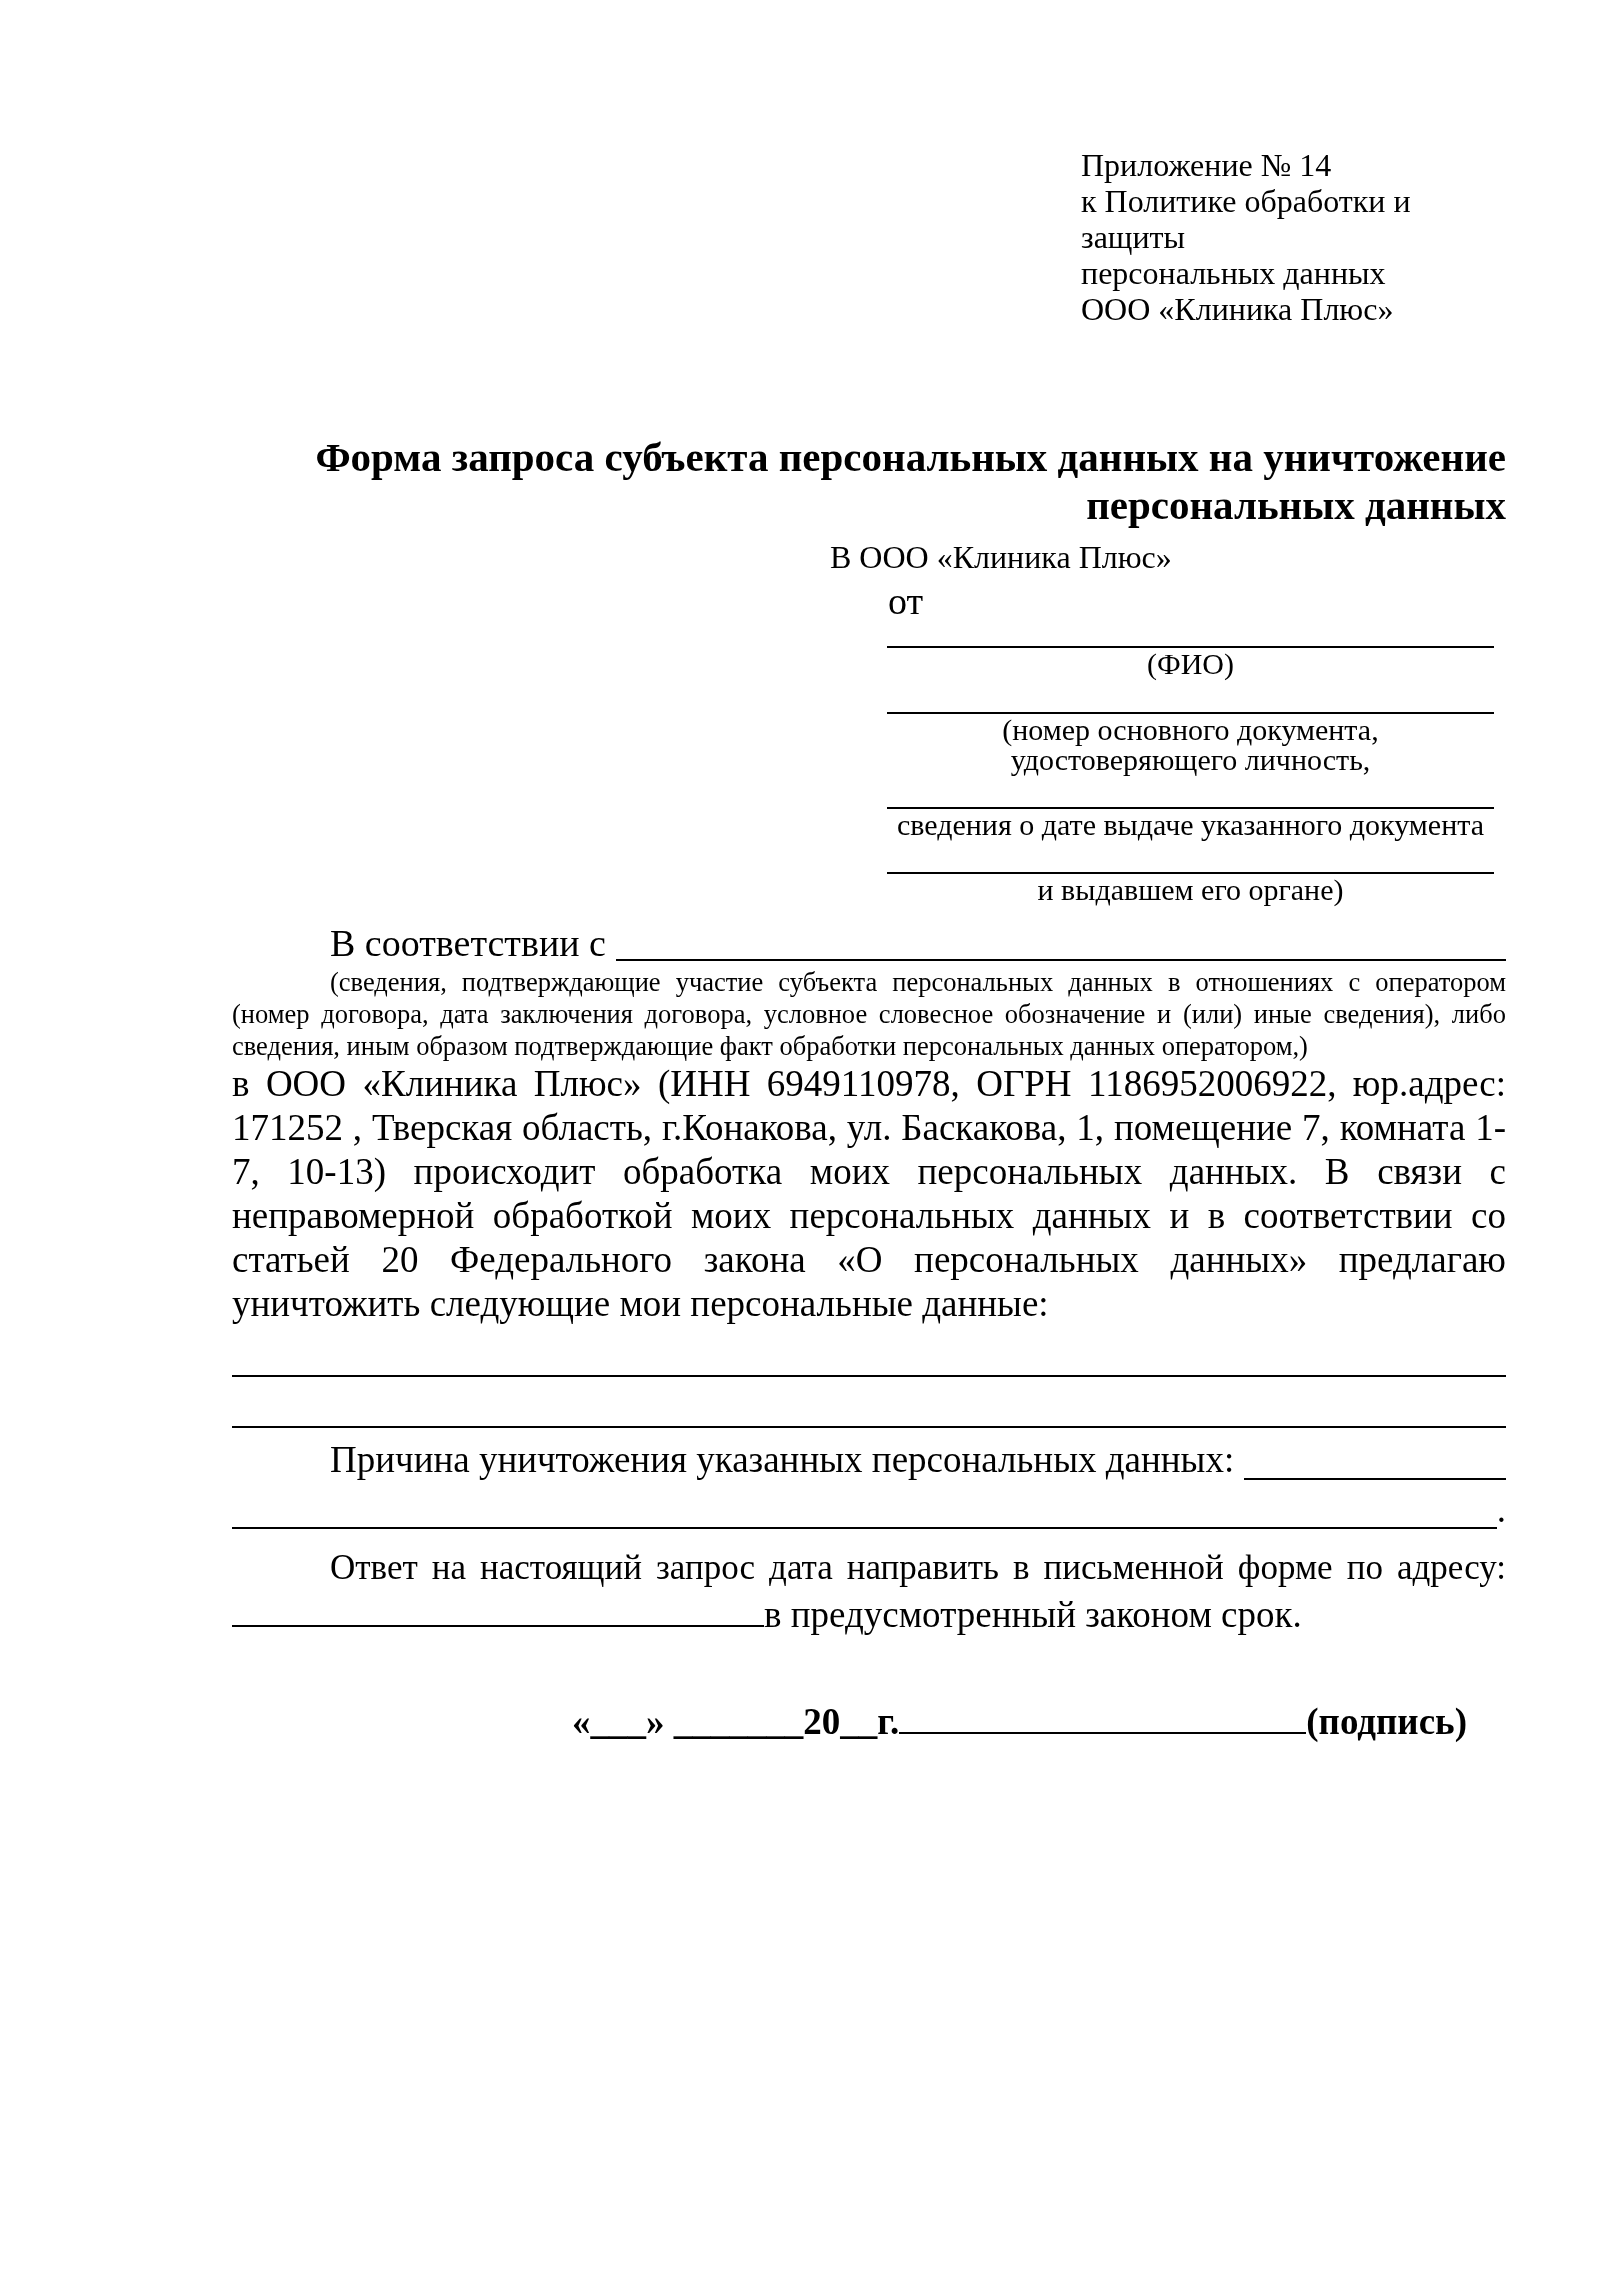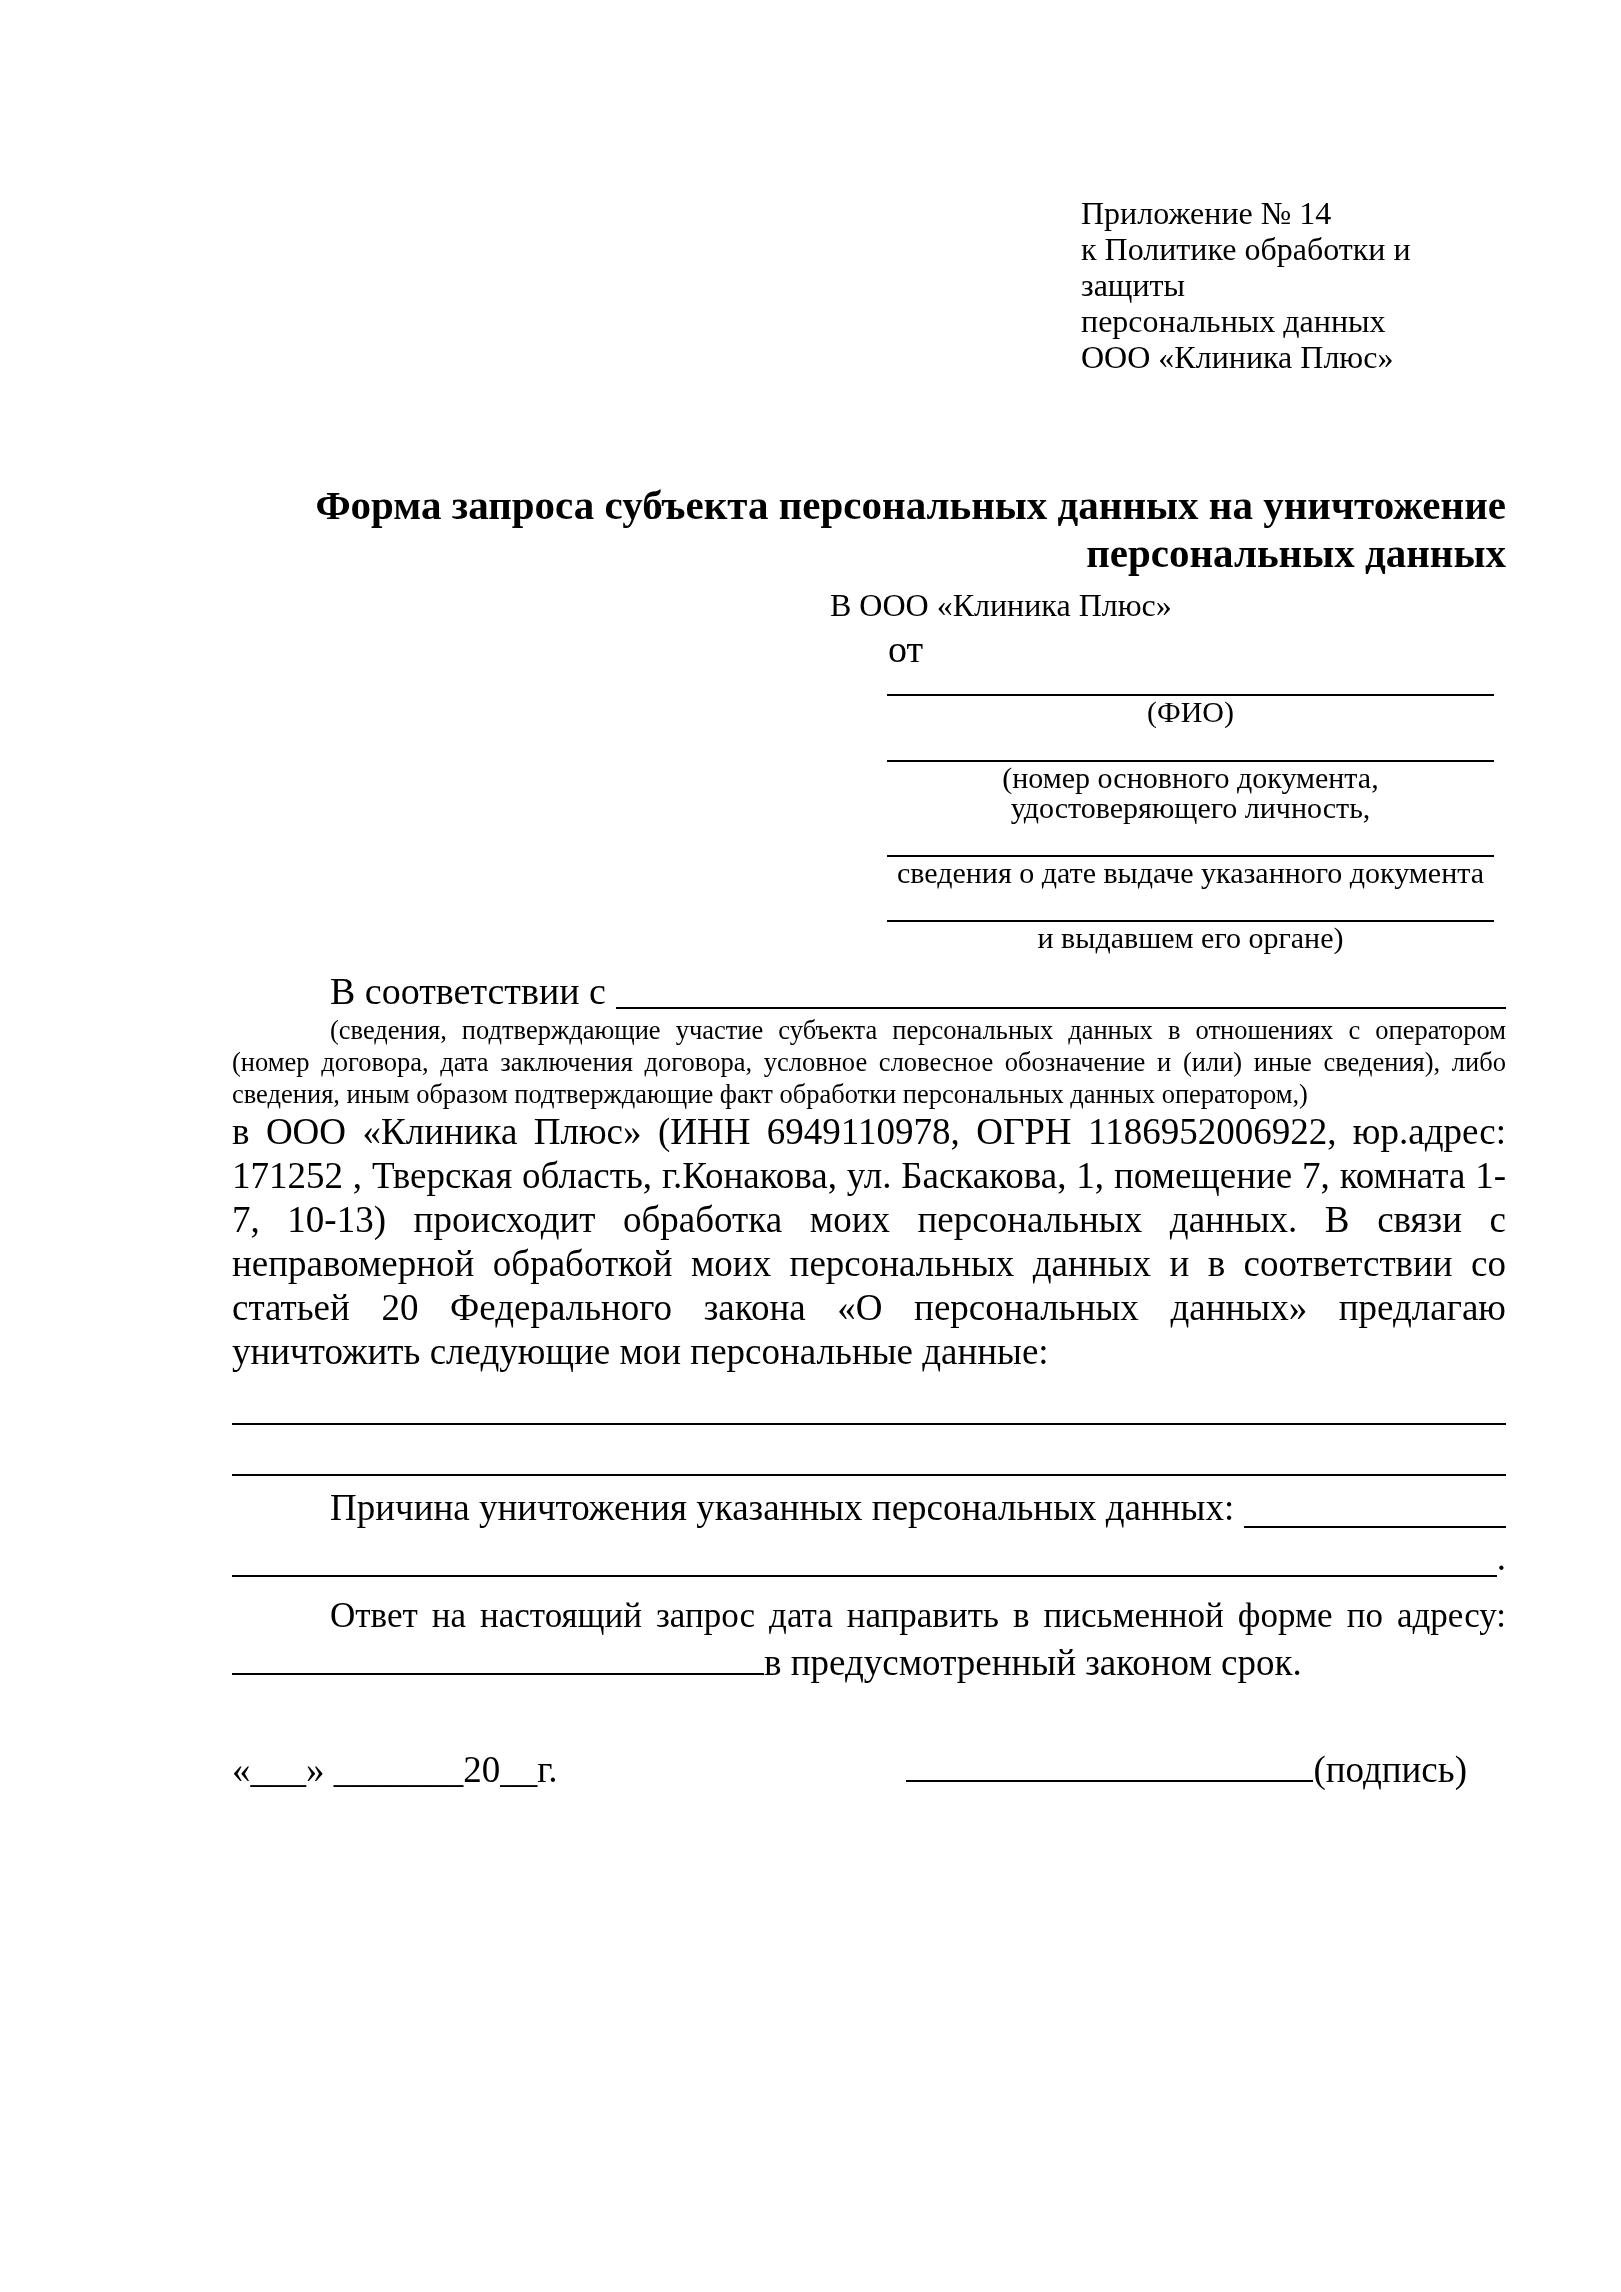--- a/index.html
+++ b/index.html
@@ -10,21 +10,20 @@
   .page {
     position: relative;
     width: 1621px;
     height: 2065px;
     box-sizing: border-box;
     background: #ffffff;
     color: #000000;
     font-family: "Liberation Serif", "DejaVu Serif", serif;
     padding: 147px 115px 0 232px;
     overflow: hidden;
-    margin-top: 48px;
   }
   
   .annex {
     margin-left: 849px;
     font-size: 32px;
     line-height: 36px;
   }
   
   .doc-title {
     margin-top: 106px;
@@ -126,25 +125,26 @@
   .blank-inline {
     display: inline-block;
     width: 532px;
     height: 33px;
     border-bottom: 2.9px solid #000000;
     vertical-align: baseline;
   }
   .footer-row {
     margin-top: 61px;
     display: flex;
-    justify-content: space-between;
+    justify-content: flex-end;
     align-items: baseline;
     font-size: 37px;
     line-height: 45px;
     padding-right: 39px;
+    font-weight: bold;
   }
   .sig-group {
     white-space: nowrap;
   }
   .sig-line {
     display: inline-block;
     width: 407px;
     height: 33px;
     border-bottom: 2.9px solid #000000;
     vertical-align: baseline;

